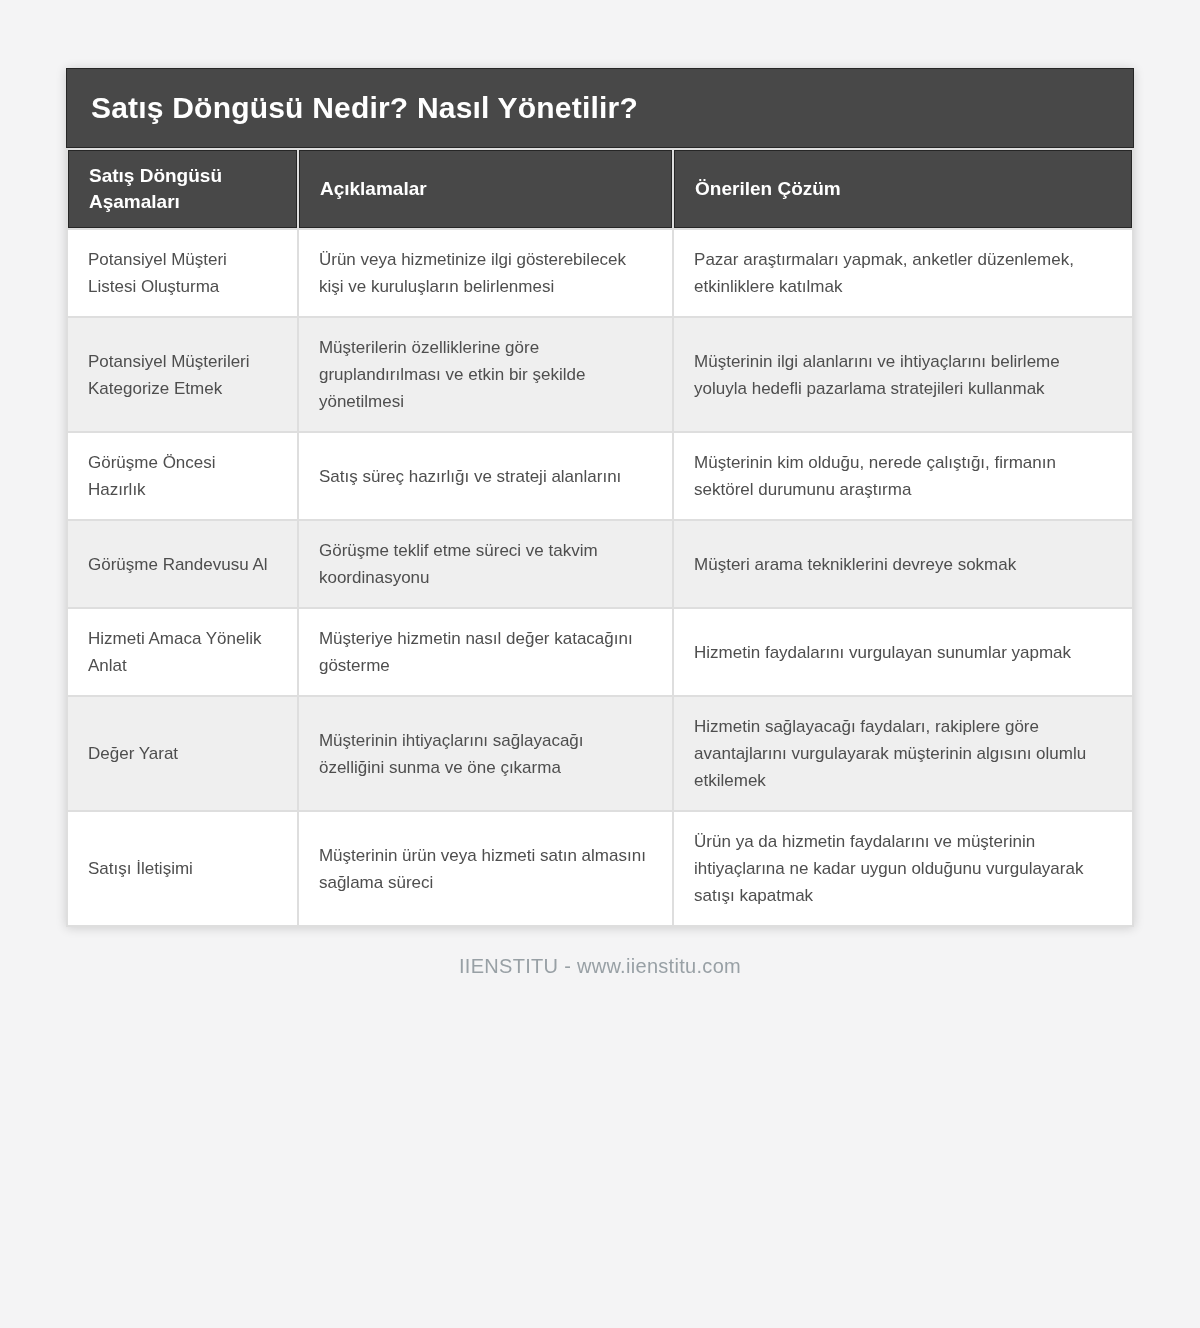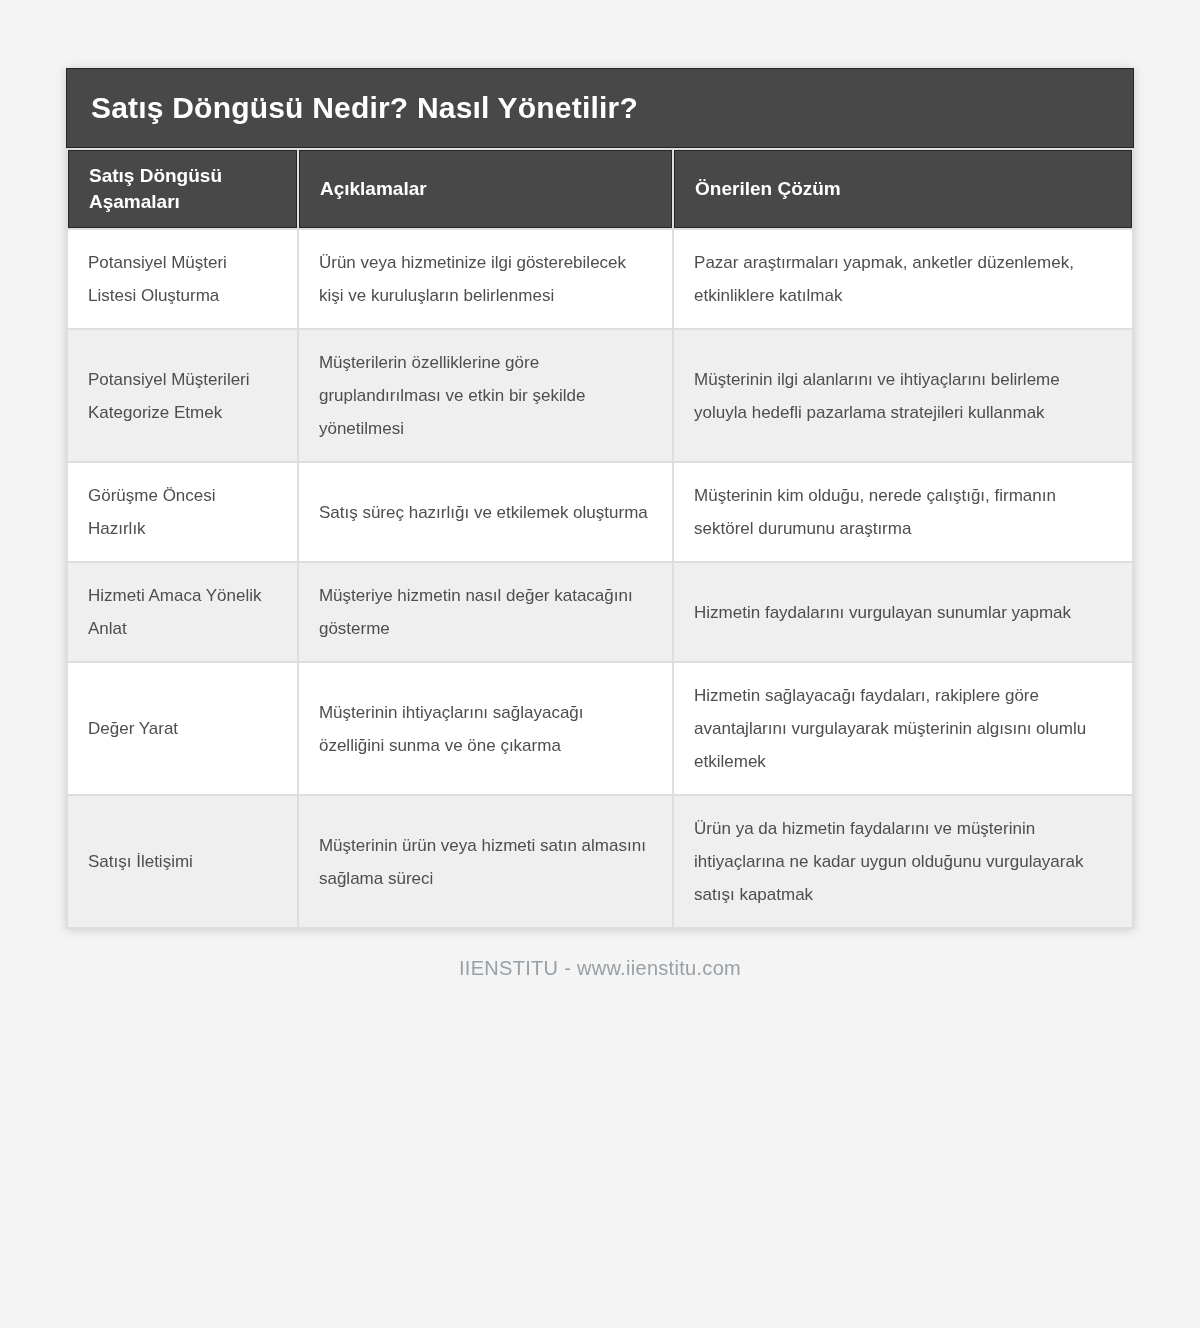--- a/index.html
+++ b/index.html
@@ -63,21 +63,21 @@
     text-align: left;
     vertical-align: middle;
     padding: 12px 20px;
     line-height: 26px;
     height: 76px;
   }
   td {
     background: var(--row-bg);
     color: var(--body-text);
     font-size: 17px;
-    line-height: 33px;
+    line-height: 27px;
     text-align: left;
     vertical-align: middle;
     padding: 16px 20px;
   }
   tbody tr:nth-child(even) td { background: var(--row-alt-bg); }
   .footer {
     margin-top: 28px;
     text-align: center;
   }
   .footer span {
@@ -117,22 +117,27 @@
     <td>Ürün veya hizmetinize ilgi gösterebilecek kişi ve kuruluşların belirlenmesi</td>
     <td>Pazar araştırmaları yapmak, anketler düzenlemek, etkinliklere katılmak</td>
   </tr>
           <tr>
     <td>Potansiyel Müşterileri Kategorize Etmek</td>
     <td>Müşterilerin özelliklerine göre gruplandırılması ve etkin bir şekilde yönetilmesi</td>
     <td>Müşterinin ilgi alanlarını ve ihtiyaçlarını belirleme yoluyla hedefli pazarlama stratejileri kullanmak</td>
   </tr>
           <tr>
     <td>Görüşme Öncesi Hazırlık</td>
-    <td>Satış süreç hazırlığı ve etkilemek oluşturma</td>
+    <td>Satış süreç hazırlığı ve strateji alanlarını</td>
     <td>Müşterinin kim olduğu, nerede çalıştığı, firmanın sektörel durumunu araştırma</td>
+  </tr>
+          <tr>
+    <td>Görüşme Randevusu Al</td>
+    <td>Görüşme teklif etme süreci ve takvim koordinasyonu</td>
+    <td>Müşteri arama tekniklerini devreye sokmak</td>
   </tr>
           <tr>
     <td>Hizmeti Amaca Yönelik Anlat</td>
     <td>Müşteriye hizmetin nasıl değer katacağını gösterme</td>
     <td>Hizmetin faydalarını vurgulayan sunumlar yapmak</td>
   </tr>
           <tr>
     <td>Değer Yarat</td>
     <td>Müşterinin ihtiyaçlarını sağlayacağı özelliğini sunma ve öne çıkarma</td>
     <td>Hizmetin sağlayacağı faydaları, rakiplere göre avantajlarını vurgulayarak müşterinin algısını olumlu etkilemek</td>

